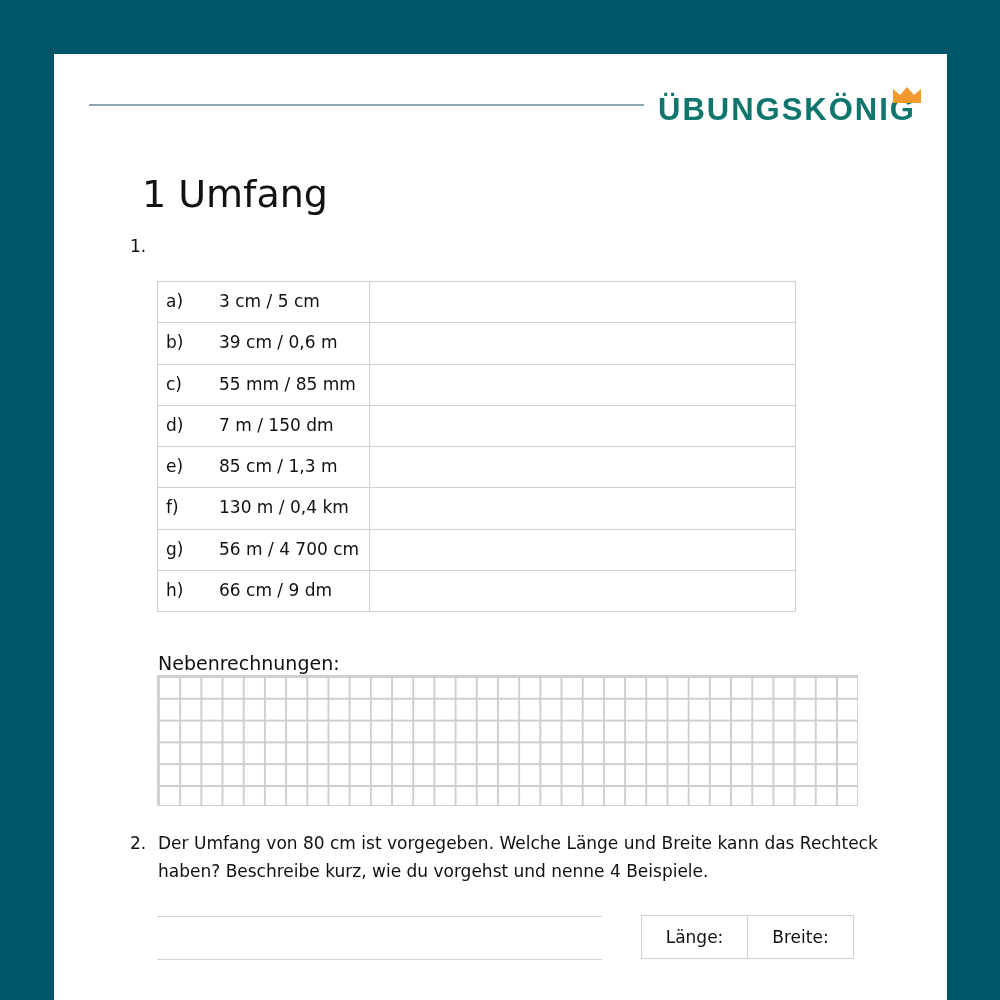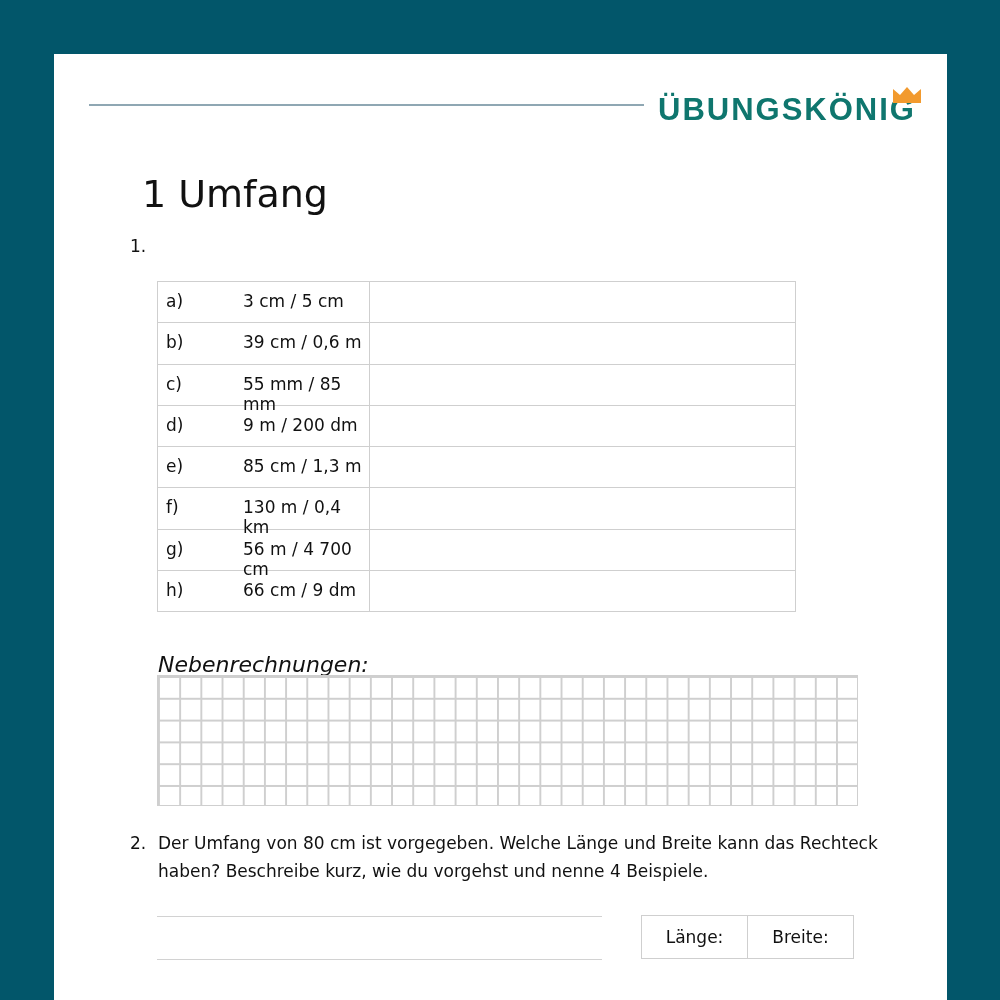--- a/index.html
+++ b/index.html
@@ -9,23 +9,23 @@
   .logo{position:absolute;left:604px;top:38px;font-family:Liberation Sans, sans-serif;font-weight:bold;font-size:31px;letter-spacing:2px;color:#0f766e;}
   .crown{position:absolute;left:838px;top:32px;width:30px;height:18px;}
   .title{position:absolute;left:76px;top:106px;font-size:38px;font-weight:normal;color:#111;margin:12px;}
   .task{position:absolute;font-size:17px;line-height:28px;color:#111;}
   .task .num{position:absolute;left:0;top:0;}
   .task .txt{position:absolute;left:28px;top:0;}
   table.ex{position:absolute;left:103px;top:227px;border-collapse:collapse;}
   table.ex td{border:1.5px solid #cfcfcf;height:40.3px;padding:0;font-size:17px;color:#111;}
   table.ex td.lbl{width:211px;position:relative;}
   table.ex td.lbl span.l{position:absolute;left:8px;top:9px;}
-  table.ex td.lbl span.v{position:absolute;left:61px;top:9px;margin-left:24px;}
+  table.ex td.lbl span.v{position:absolute;left:61px;top:9px;}
   table.ex td.ans{width:425px;}
-  .neben{position:absolute;left:104px;top:598px;font-size:22px;color:#111;font-style:italic;}
+  .neben{position:absolute;left:104px;top:598px;font-size:19px;color:#111;}
   .grid{position:absolute;left:103px;top:621px;width:701px;height:131px;border:1.5px solid #cfcfcf;box-sizing:border-box;
     background-image:linear-gradient(to right,#cfcfcf 1.5px,transparent 1.5px),linear-gradient(to bottom,#cfcfcf 1.5px,transparent 1.5px);
     background-size:21.2px 21.8px;}
   .wline{position:absolute;left:103px;width:445px;height:0;border-top:1.5px solid #d2d2d2;}
   table.bsp{position:absolute;left:587px;top:861px;border-collapse:collapse;}
   table.bsp td{border:1.5px solid #cfcfcf;font-size:17px;color:#111;text-align:center;padding:0;}
   table.bsp td.head{height:42px;width:211px;}
   table.bsp td.sub{height:42px;width:105px;}
 </style>
 </head>
@@ -63,21 +63,21 @@
       <tr>
           <td class="lbl">
             <span class="l">c)</span>
             <span class="v">55 mm / 85 mm</span>
           </td>
           <td class="ans"></td>
         </tr>
       <tr>
           <td class="lbl">
             <span class="l">d)</span>
-            <span class="v">9 m / 200 dm</span>
+            <span class="v">7 m / 150 dm</span>
           </td>
           <td class="ans"></td>
         </tr>
       <tr>
           <td class="lbl">
             <span class="l">e)</span>
             <span class="v">85 cm / 1,3 m</span>
           </td>
           <td class="ans"></td>
         </tr>

